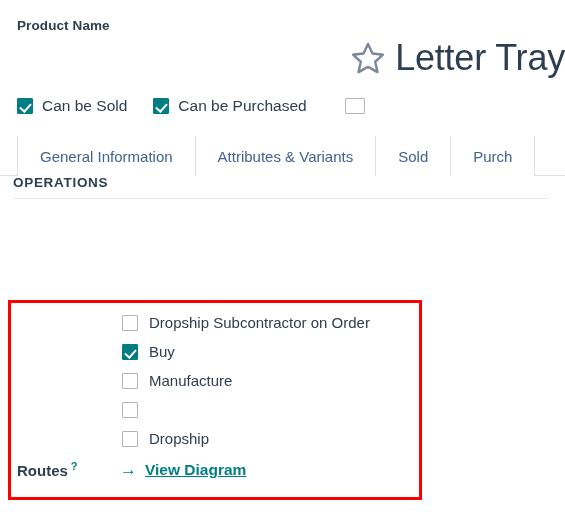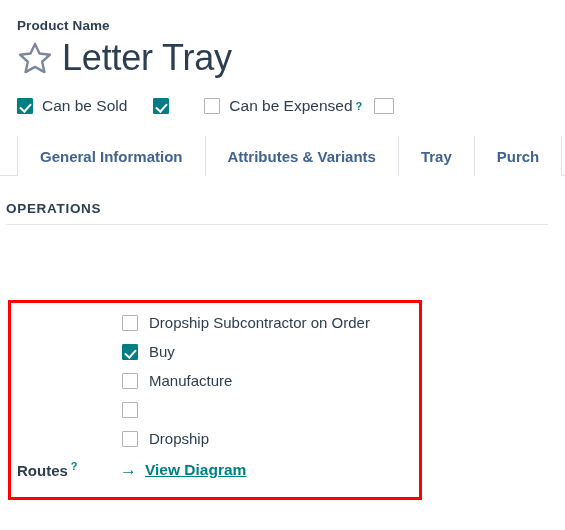--- a/index.html
+++ b/index.html
@@ -32,20 +32,21 @@
     font-size: 13.5px;
     font-weight: bold;
     color: #2c3e50;
     letter-spacing: 0.1px;
     line-height: 1.2;
   }
   .title-row {
     display: flex;
     align-items: center;
     margin-top: 6px;
+    justify-content: flex-end;
   }
   .star-icon {
     width: 36px;
     height: 36px;
     flex: 0 0 36px;
     margin-right: 9px;
     display: block;
   }
   .product-title {
     font-size: 36px;
@@ -148,39 +149,37 @@
     justify-content: center;
     font-size: 15px;
     color: #40638f;
     padding: 0 22px;
     height: 40px;
     box-sizing: border-box;
     border-left: 1px solid #dee2e6;
     border-right: 1px solid #dee2e6;
     background: #ffffff;
     line-height: 1;
-    font-weight: bold;
   }
   .tab + .tab {
     border-left: none;
   }
   .tabs-underline {
     position: absolute;
     left: 0;
     right: 0;
     top: 39px;
     height: 1px;
     background: #dee2e6;
     z-index: 1;
   }
 
   
   .section {
-    margin-top: 26px;
-    padding-left: 6px;
+    padding-left: 13px;
   }
   .section-title {
     font-size: 13.5px;
     font-weight: bold;
     color: #2c3e50;
     letter-spacing: 0.7px;
     line-height: 1;
   }
   .section-rule {
     height: 1px;
@@ -277,37 +276,33 @@
     </div>
   </div>
 
   <div class="cb-row">
     <div class="cb-item">
       <span class="cbox checked"></span>
       <span class="cb-label">Can be Sold</span>
     </div>
     <div class="cb-item">
       <span class="cbox checked"></span>
-    </div>
-    <div class="cb-item" style="margin-right:0;">
-      <span class="cbox"></span>
-      <span class="cb-label">Can be Expensed</span>
-      <span class="help-q">?</span>
+      <span class="cb-label">Can be Purchased</span>
     </div>
     <div class="cb-trailing-wrap">
       <span class="cb-trailing"></span>
     </div>
   </div>
 
   <div class="tabs-wrap">
     <div class="tabs-underline"></div>
     <div class="tabs">
       <div class="tab">General Information</div>
       <div class="tab">Attributes &amp; Variants</div>
-      <div class="tab">Tray</div>
+      <div class="tab">Sold</div>
       <div class="tab">Purch</div>
     </div>
   </div>
 
   <div class="section">
     <div class="section-title">OPERATIONS</div>
     <div class="section-rule"></div>
   </div>
 
   <div class="routes-box"></div>

